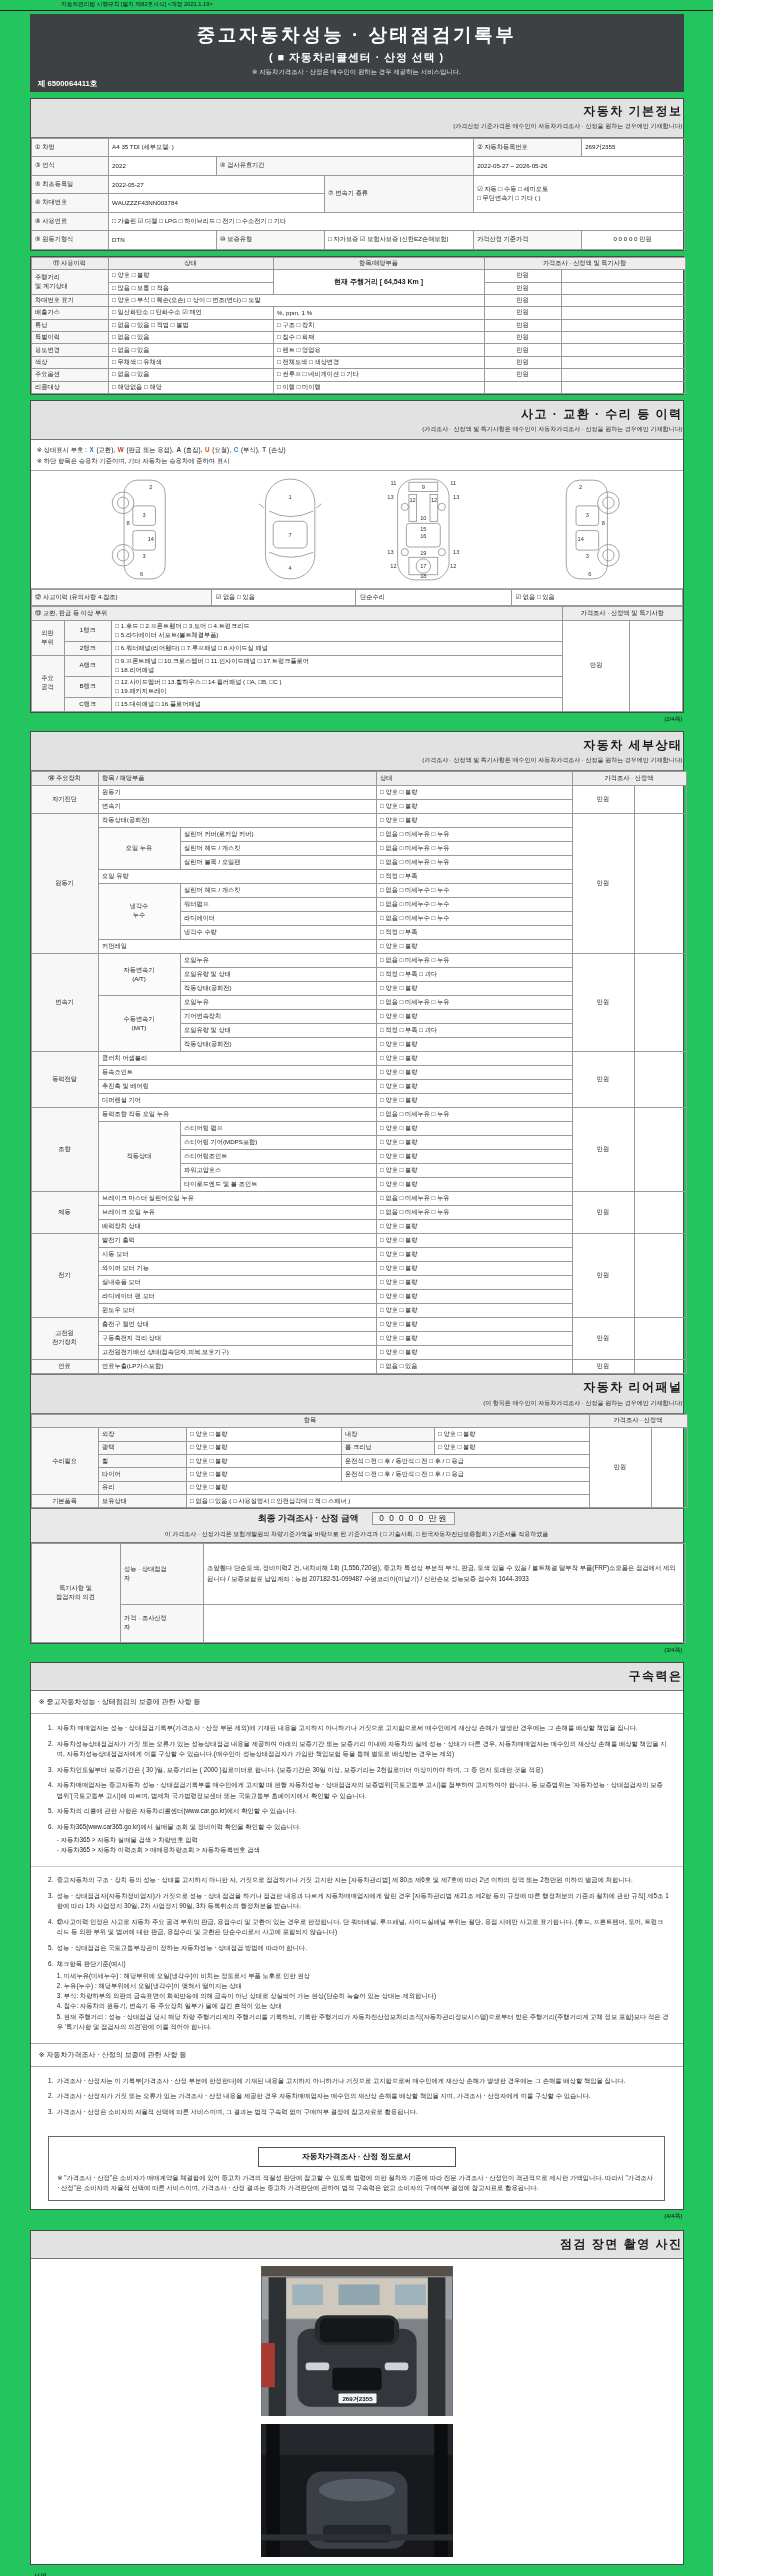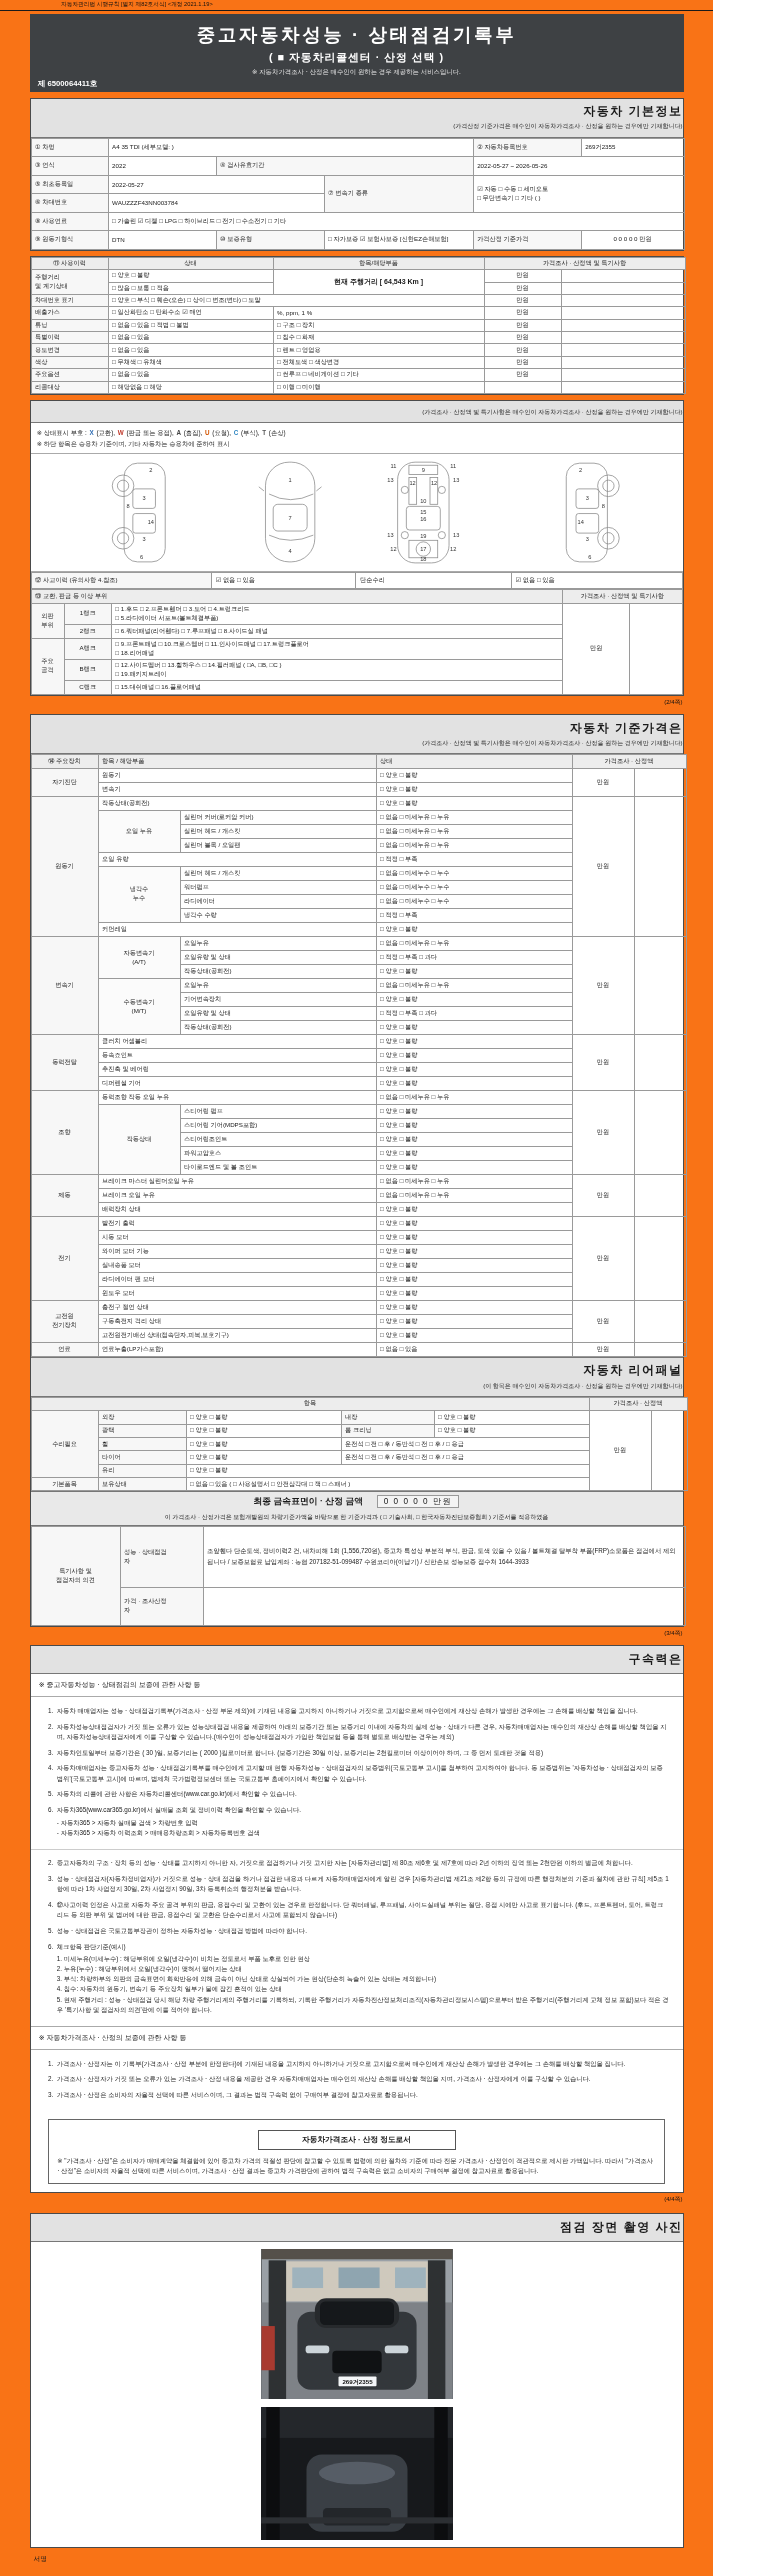--- a/index.html
+++ b/index.html
@@ -1,16 +1,16 @@
 <!DOCTYPE html>
 <html style="font-size:8.2px"><head>
 <meta charset="utf-8">
 <style>
   html,body{margin:0;padding:0;background:#fff}
-  .page{width:713px;height:2576px;position:relative;background:#f97316;overflow:hidden;
+  .page{width:713px;height:2576px;position:relative;background:#22c55e;overflow:hidden;
         font-family:"Liberation Sans","DejaVu Sans",sans-serif;color:#1a1a1a}
   .formref{font-size:5.7px;padding:1px 0 1px 61px;color:#111}
   .toprule{border-top:1.5px solid #1a1a1a;height:0}
   .content{width:654px;margin:2.6px auto 0}
   
   .band{background:#3e4144;color:#fff;text-align:center;padding:8.2px 0 15.5px;position:relative}
   .band .t1{font-size:18.5px;font-weight:bold;letter-spacing:2.6px}
   .band .t2{font-size:10.8px;font-weight:bold;margin-top:4.1px;letter-spacing:1px}
   .band .t3{font-size:6.4px;margin-top:3.1px;color:#e8e8e8}
   .band .docno{position:absolute;left:8.2px;bottom:3.6px;font-size:7.7px;font-weight:bold}
@@ -210,20 +210,21 @@
               <td class="opts">□ 이행   □ 미이행</td>
               <td class="ctr"></td>
               <td></td>
             </tr>
           </tbody>
       </table>
     </div>
 
     <div class="box">
       <div class="sechead">
+        <div class="st">사고 · 교환 · 수리 등 이력</div>
         <div class="ss">(가격조사 · 산정액 및 특기사항은 매수인이 자동차가격조사 · 산정을 원하는 경우에만 기재합니다)</div>
       </div>
       <div class="legend">
         <div>※ 상태표시 부호 : <b style="color: rgb(46, 109, 180);">X</b> (교환), <b style="color: rgb(192, 57, 43);">W</b> (판금 또는 용접), <b style="color: rgb(68, 68, 68);">A</b> (흠집), <b style="color: rgb(211, 84, 0);">U</b> (요철), <b style="color: rgb(46, 134, 193);">C</b> (부식), <b style="color: rgb(85, 85, 85);">T</b> (손상)</div>
         <div>※ 하단 항목은 승용차 기준이며, 기타 자동차는 승용차에 준하여 표시</div>
       </div>
       <div class="diagram">
         <svg width="652" height="109" viewBox="0 0 1266 212">
           <g fill="none" stroke="#8a8a8a" stroke-width="1.5">
 
@@ -356,21 +357,21 @@
               <td class="lbl ctr">C랭크</td>
               <td class="opts">□ 15.대쉬패널   □ 16.플로어패널</td>
             </tr>
           </tbody>
       </table>
     </div>
     <div class="marker">(2/4쪽)</div>
 
     <div class="box">
       <div class="sechead">
-        <div class="st">자동차 기준가격은</div>
+        <div class="st">자동차 세부상태</div>
         <div class="ss">(가격조사 · 산정액 및 특기사항은 매수인이 자동차가격조사 · 산정을 원하는 경우에만 기재합니다)</div>
       </div>
       <table class="t-detail">
         <colgroup>
             <col style="width:67px">
             <col style="width:82px">
             <col style="width:196px">
             <col style="width:196px">
             <col style="width:62px">
             <col style="width:52px">
@@ -639,21 +640,21 @@
             </tr>
             <tr>
               <td class="lbl ctr">기본품목</td>
               <td class="lbl">보유상태</td>
               <td class="opts" colspan="3">□ 없음    □ 있음   ( □ 사용설명서   □ 안전삼각대   □ 잭   □ 스패너 )</td>
             </tr>
           </tbody>
       </table>
 
       <div class="finalband">
-        <span class="fl">최종 금속표면이 · 산정 금액</span>
+        <span class="fl">최종 가격조사 · 산정 금액</span>
         <span class="fv">0 0 0 0 0 만원</span>
       </div>
       <div class="finalnote">이 가격조사 · 산정가격은 보험개발원의 차량기준가액을 바탕으로 한 기준가격과 ( □ 기술사회, □ 한국자동차진단보증협회 ) 기준서를 적용하였음</div>
 
       <table class="t-remarks">
         <colgroup>
             <col style="width:89px">
             <col style="width:83px">
             <col style="width:482px">
           </colgroup>

